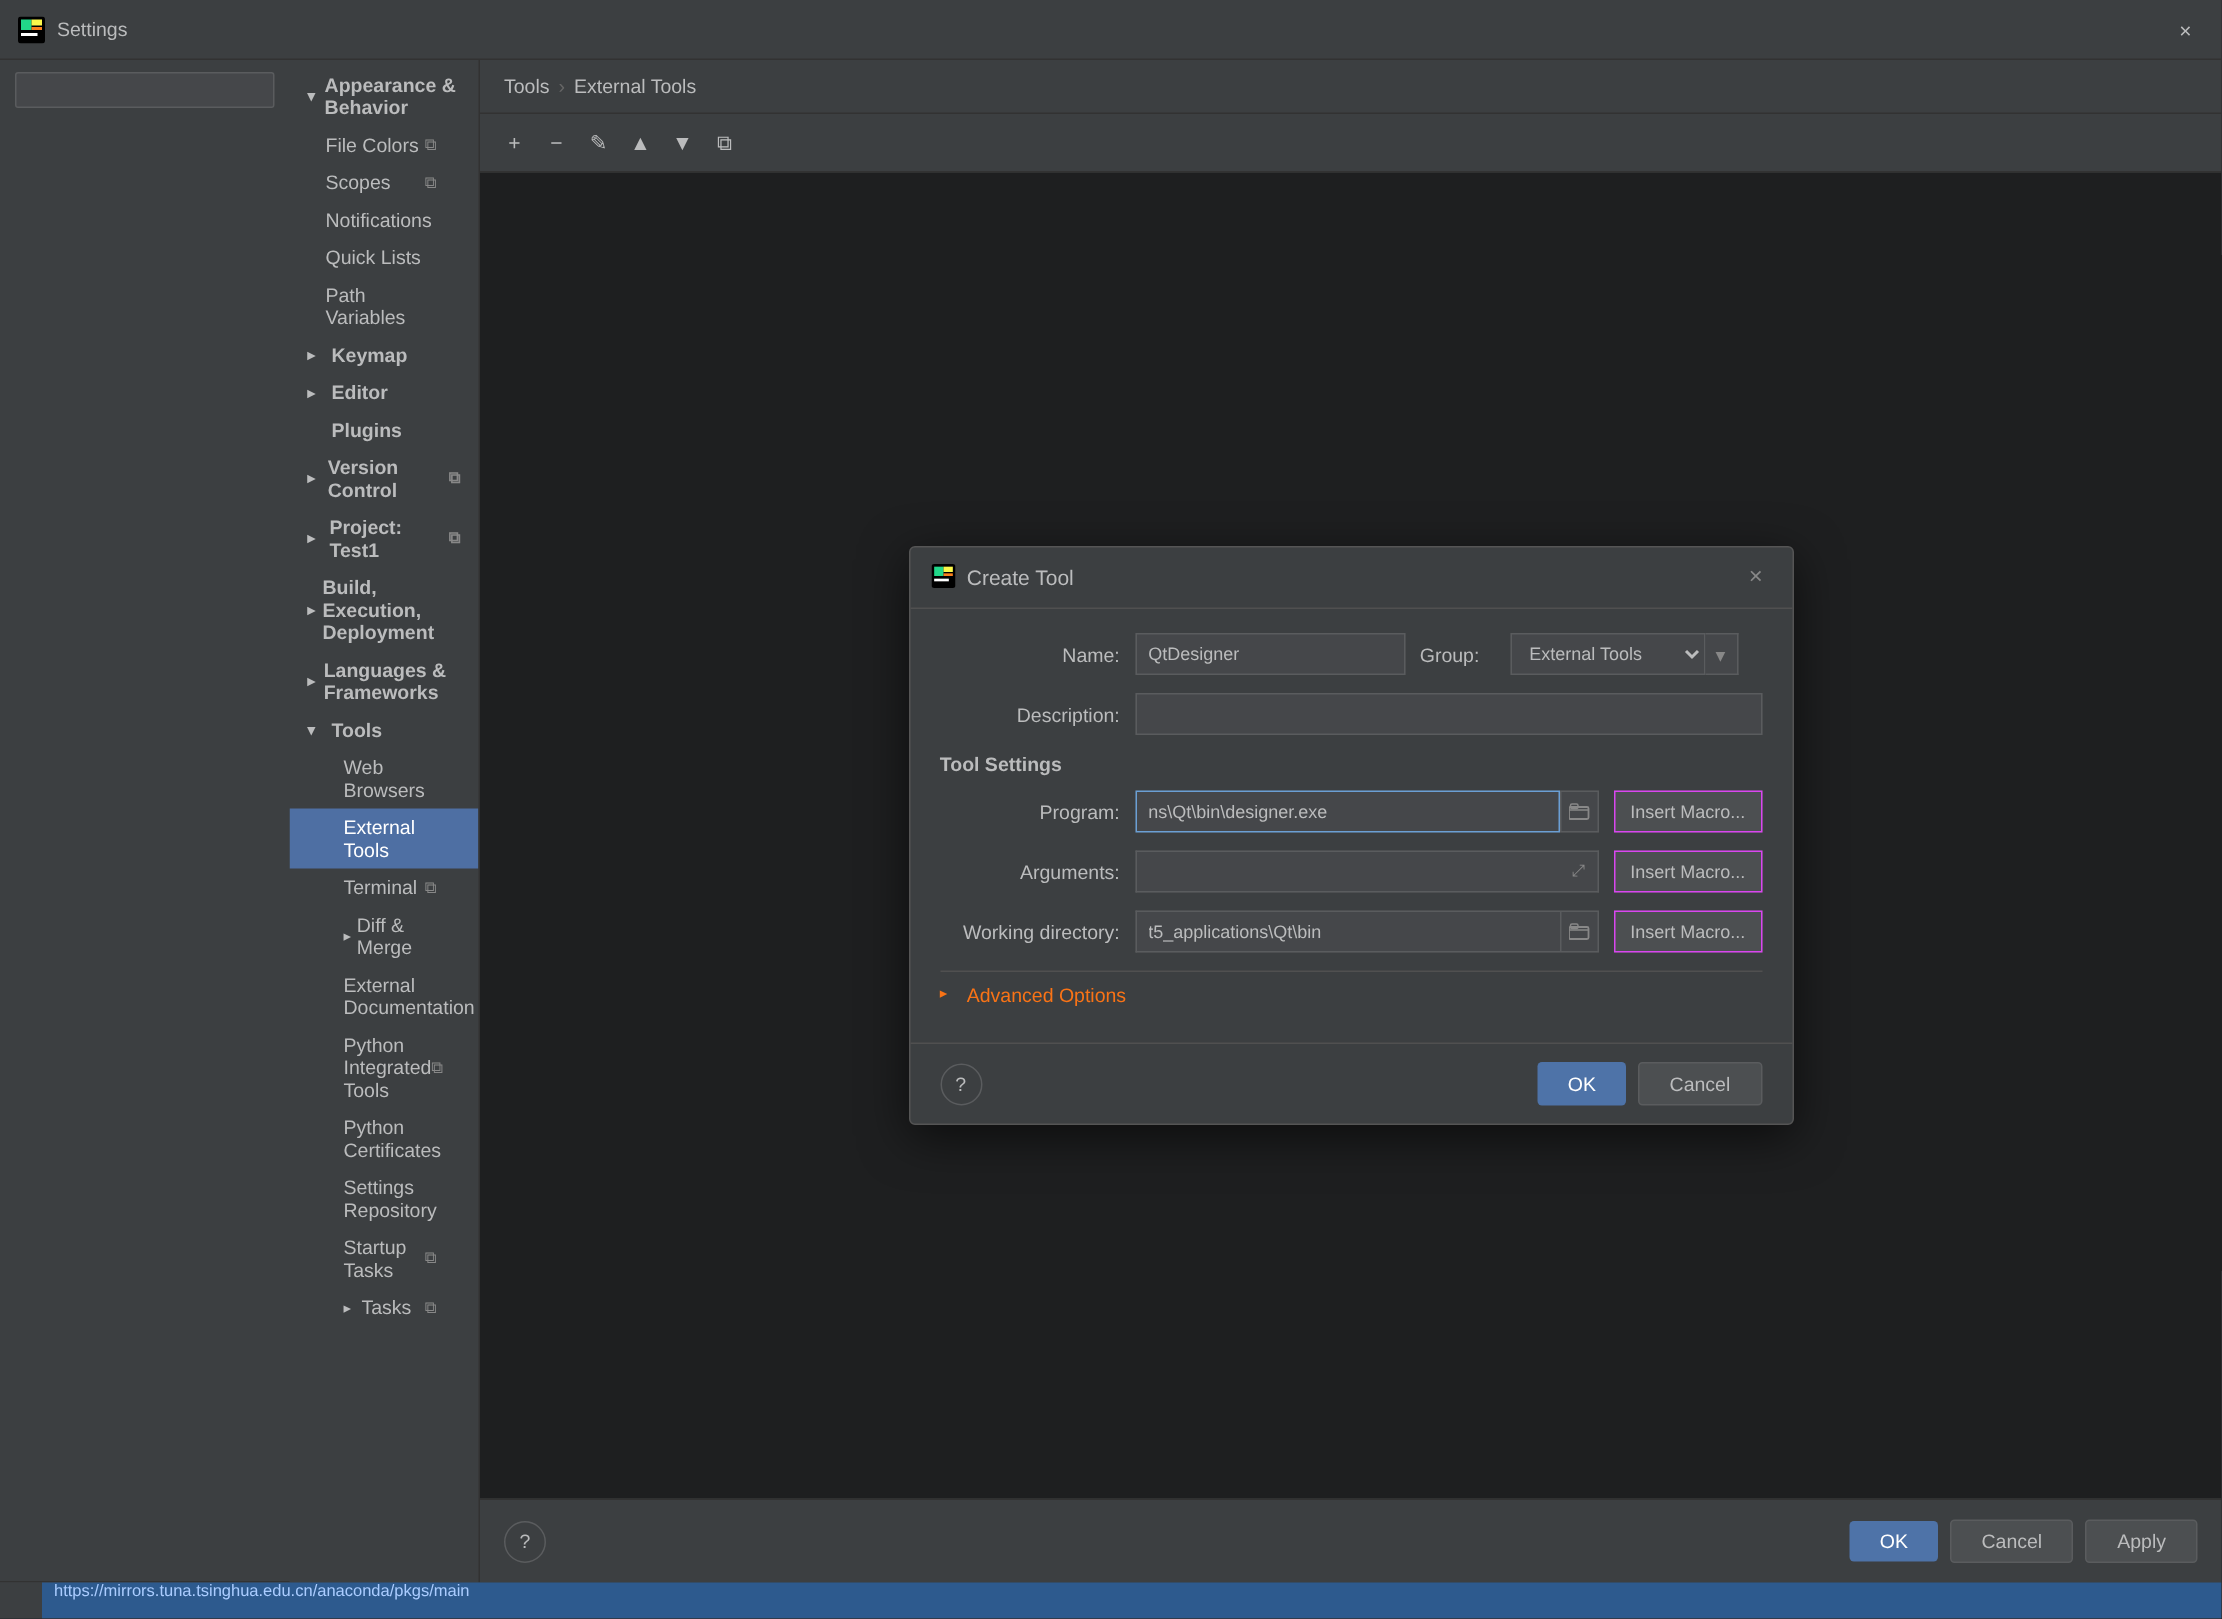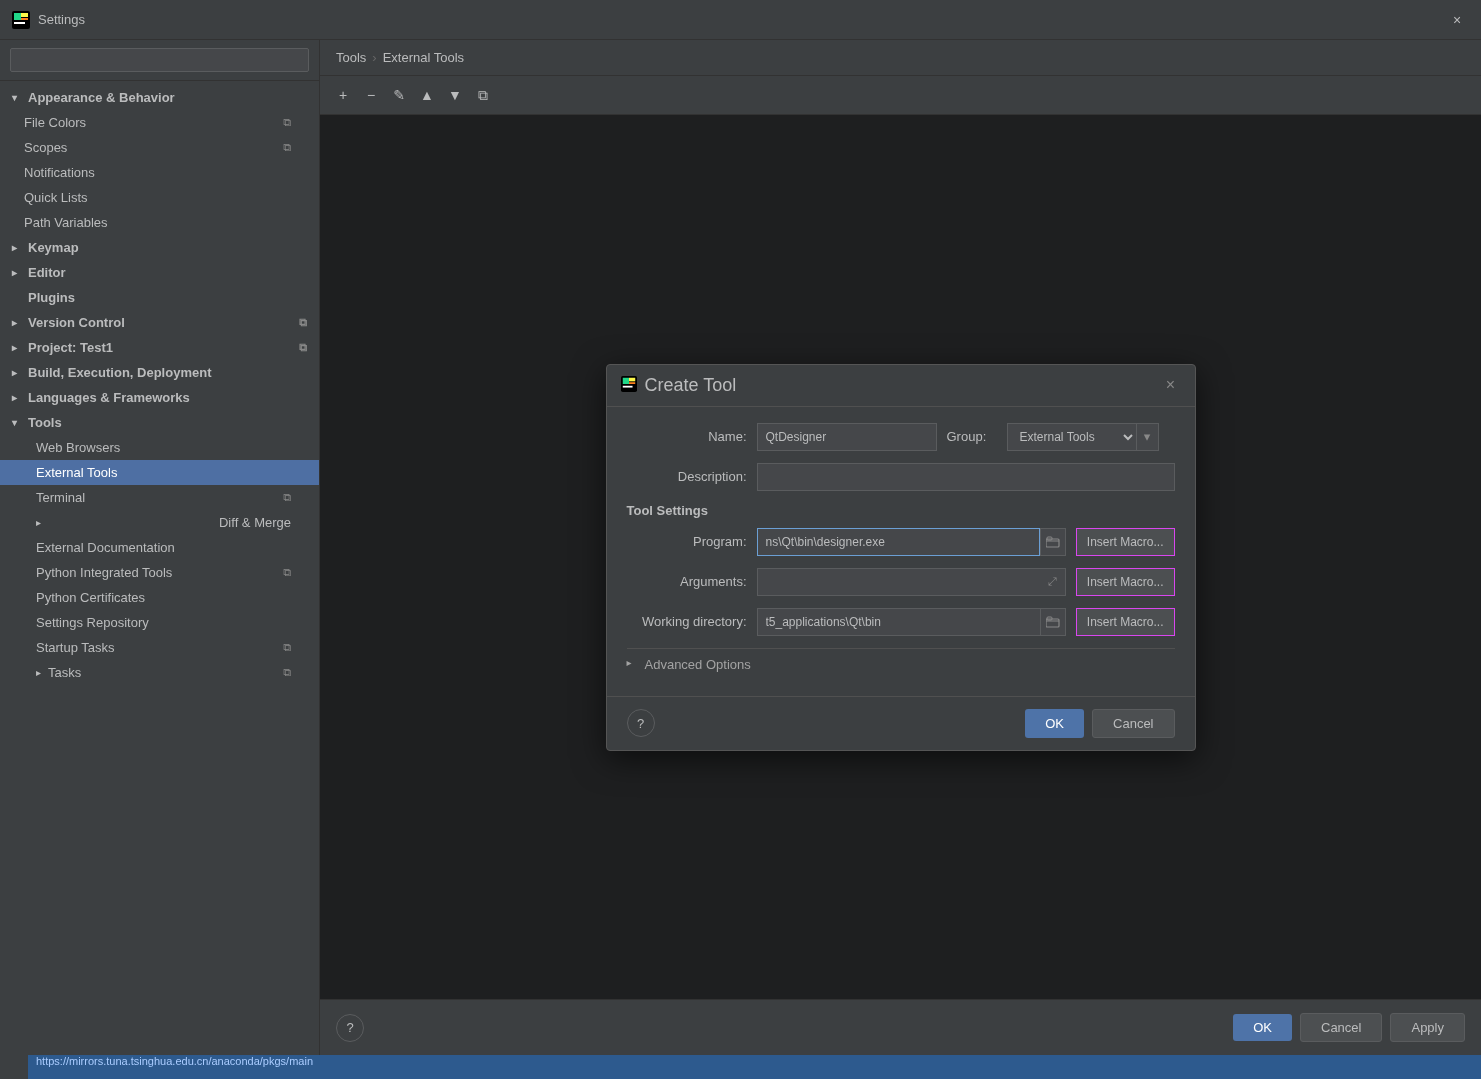--- a/index.html
+++ b/index.html
@@ -63,21 +63,21 @@
       flex: 1;
       overflow: hidden;
     }
 
     
     .sidebar {
       width: 320px;
       background: #3c3f41;
       border-right: 1px solid #323232;
       display: flex;
-      flex-direction: column;
+      flex-direction: row;
       flex-shrink: 0;
       overflow: hidden;
     }
 
     .search-bar {
       padding: 8px 10px;
       border-bottom: 1px solid #323232;
     }
     .search-input {
       width: 100%;
@@ -270,21 +270,21 @@
 
     .dialog-title-bar {
       display: flex;
       align-items: center;
       padding: 10px 14px;
       border-bottom: 1px solid #505050;
       gap: 8px;
     }
     .dialog-title {
       flex: 1;
-      font-size: 18px;
+      font-size: 14px;
       color: #bbbcbd;
     }
     .dialog-close {
       cursor: pointer;
       color: #888;
       font-size: 16px;
       width: 20px;
       height: 20px;
       display: flex;
       align-items: center;
@@ -384,21 +384,21 @@
       margin: 8px 0 10px 0;
       font-size: 13px;
     }
 
     .advanced-options-row {
       display: flex;
       align-items: flex-start;
       margin: 8px 0;
       gap: 6px;
       cursor: pointer;
-      color: #a3a3a3;
+      color: #f97316;
     }
 
     .dialog-footer {
       display: flex;
       align-items: center;
       justify-content: space-between;
       padding: 12px 20px;
       border-top: 1px solid #505050;
     }
     .dialog-footer-right {

